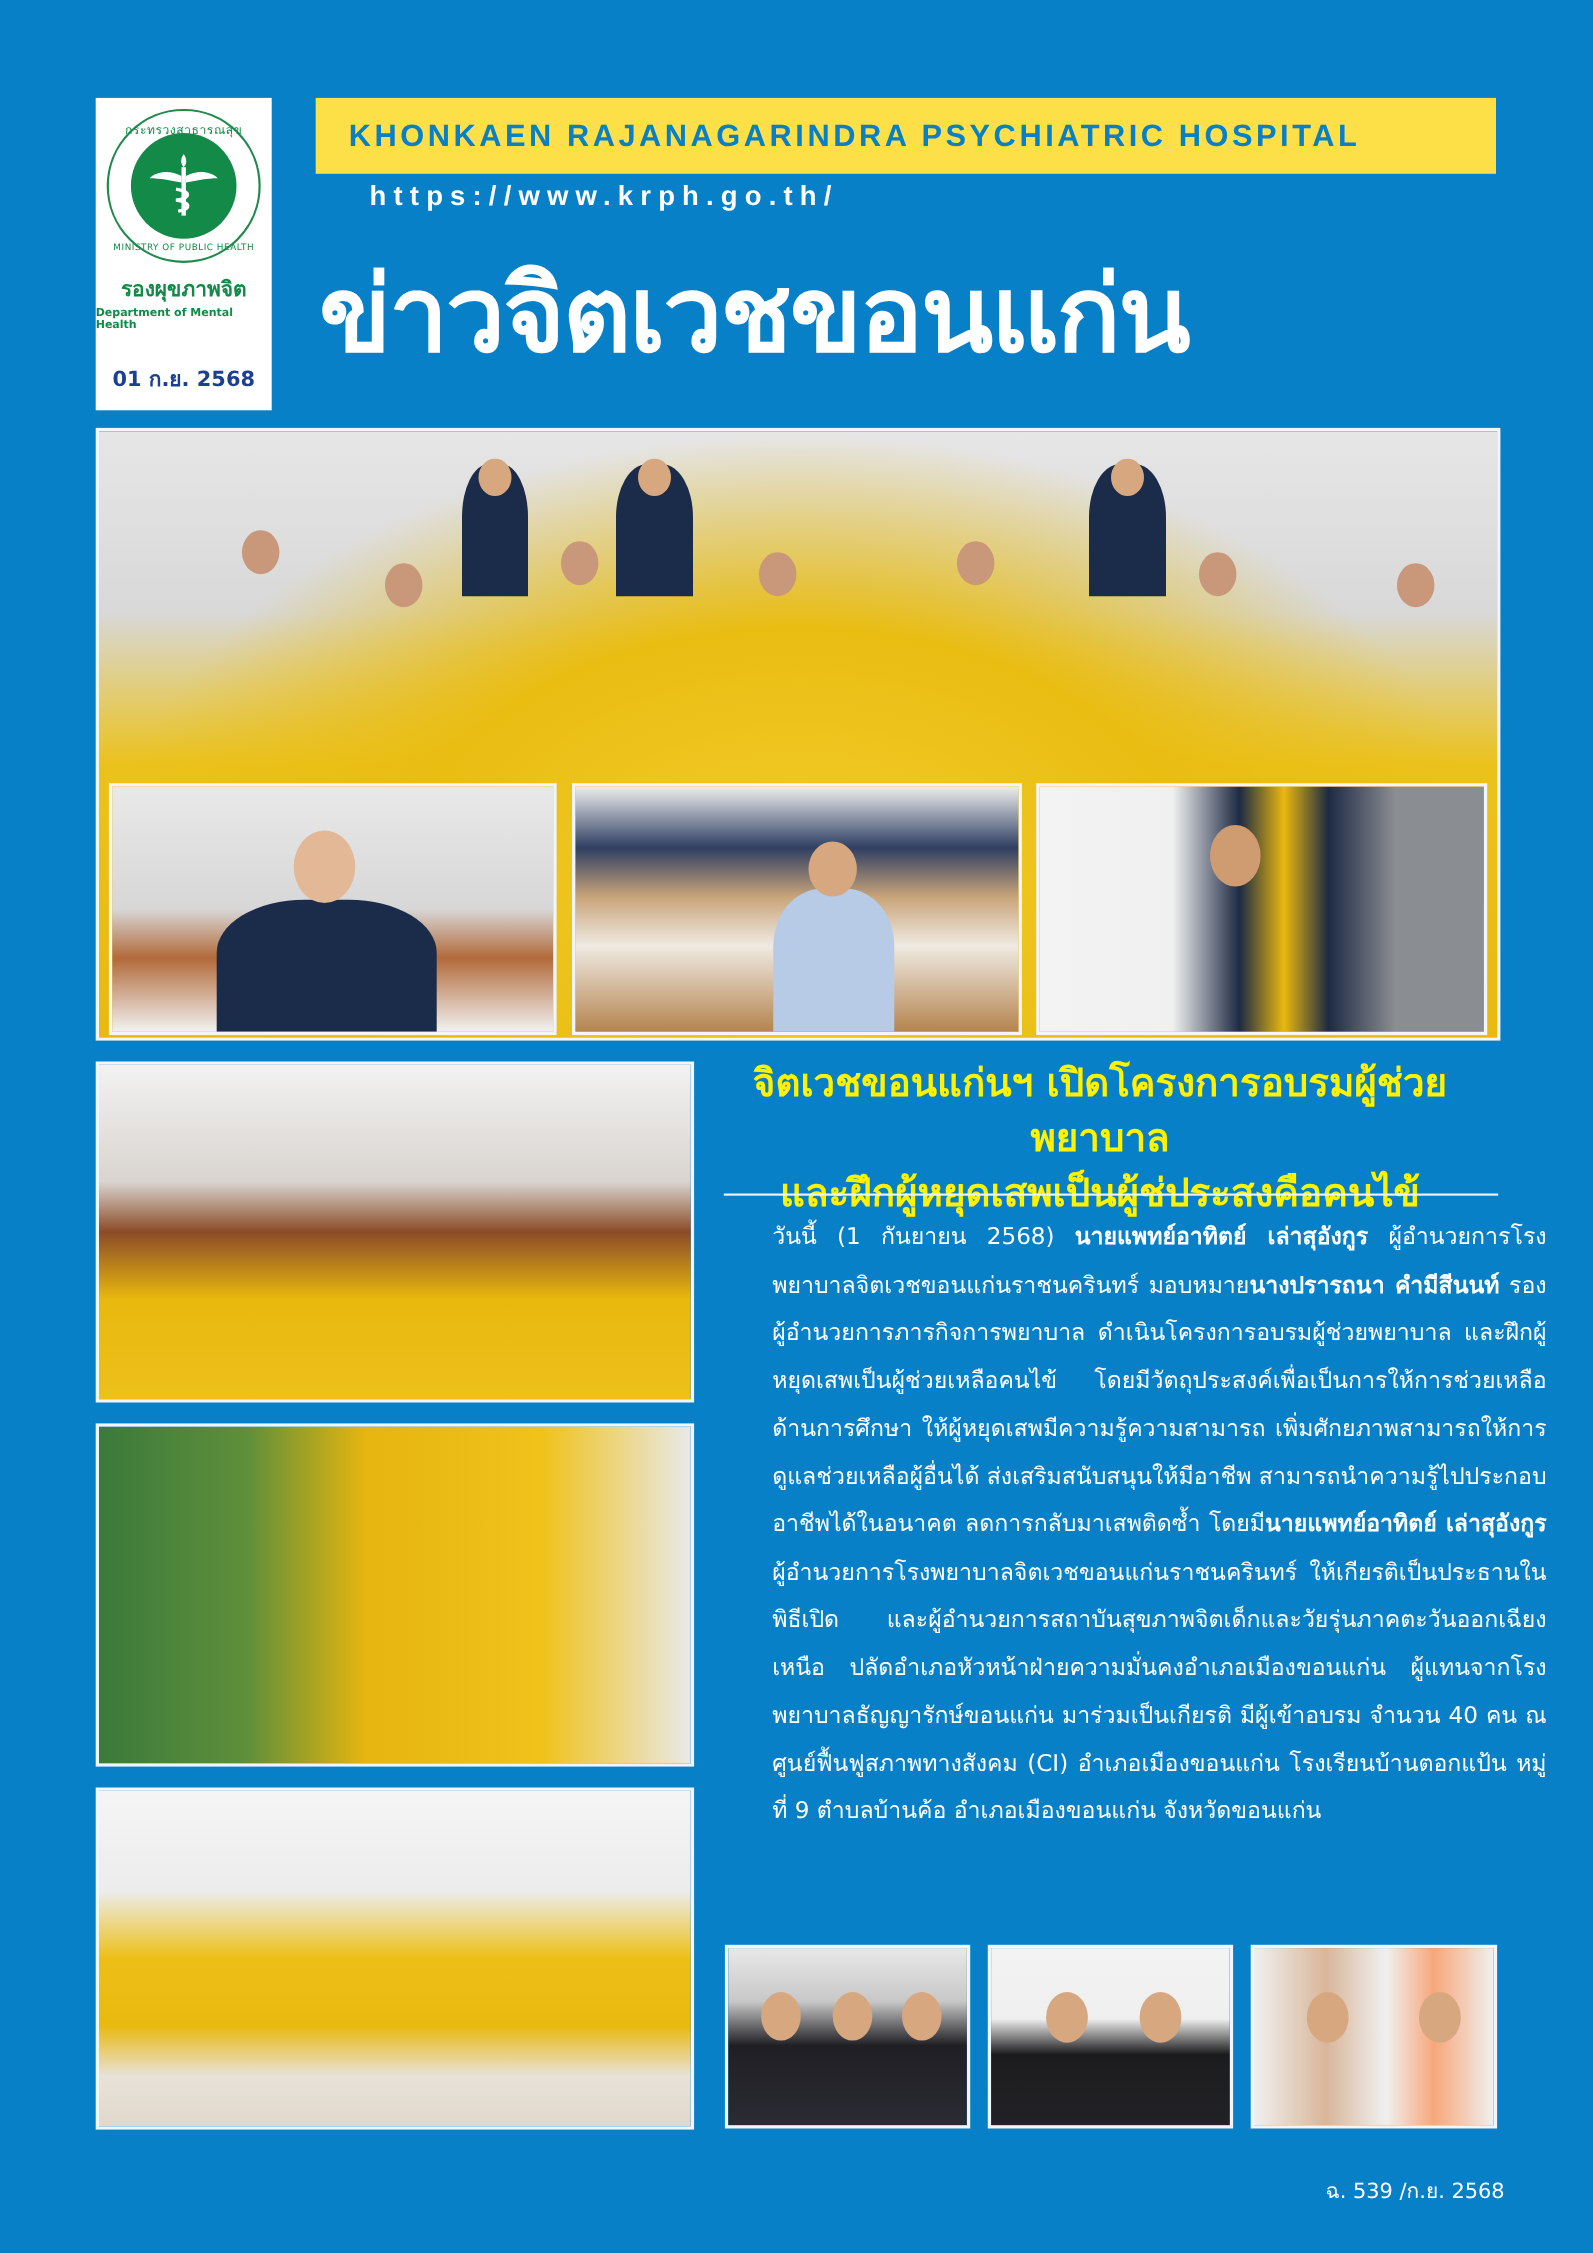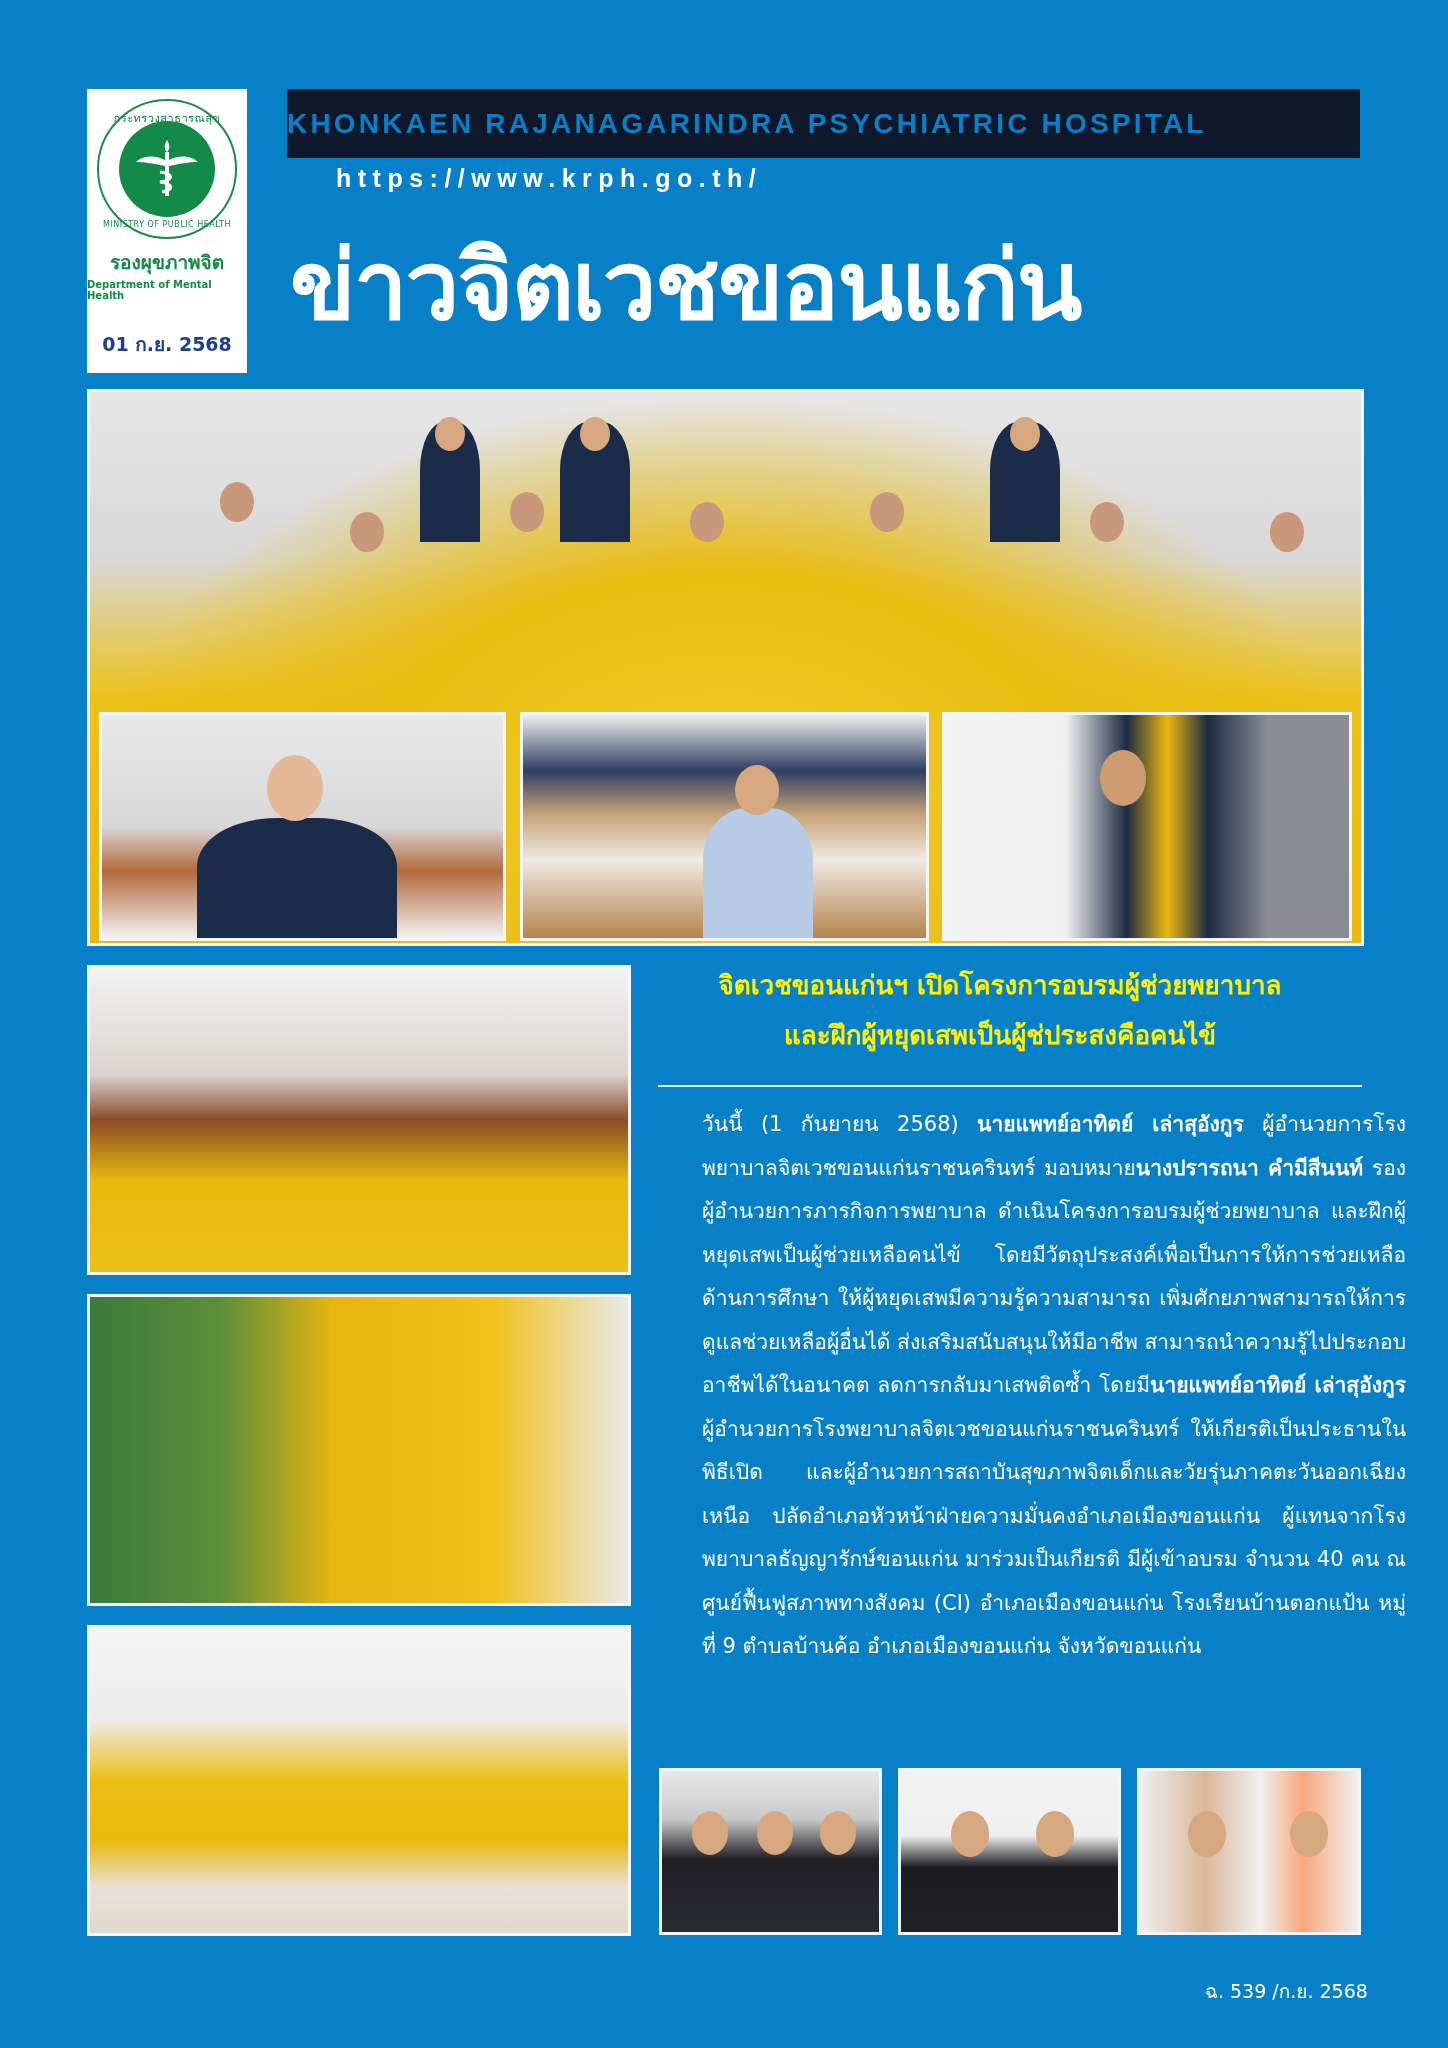--- a/index.html
+++ b/index.html
@@ -34,21 +34,21 @@
   }
   .seal-top { top: 8px; left: 0; right: 0; text-align: center; font-size: 11px; }
   .seal-bottom { bottom: 8px; left: 0; right: 0; text-align: center; }
   .dept-th { margin-top: 8px; font-size: 19px; font-weight: bold; color: #138a48; }
   .dept-en { font-size: 10px; color: #138a48; font-weight: bold; margin-top: 2px; }
   .issue-date { margin-top: auto; margin-bottom: 14px; font-size: 19px; font-weight: bold; color: #1c3f8f; }
 
   
   .banner {
     left: 287px; top: 89px; width: 1073px; height: 69px;
-    background: #0f172a; display: flex; align-items: center; 
+    background: #fde047; display: flex; align-items: center; padding-left: 30px;
   }
   .banner-text {
     font-family: "Liberation Sans", sans-serif; font-weight: bold; font-size: 28px;
     color: #0780c8; letter-spacing: 3.2px; white-space: nowrap;
   }
   .url {
     left: 314px; top: 164px; font-family: Liberation Sans, sans-serif;
     font-weight: bold; font-size: 25px; letter-spacing: 6.5px; color: #ffffff; margin-left: 22px;
   }
   .masthead {
@@ -88,21 +88,21 @@
   .small-3 .ph-fill { background: linear-gradient(90deg,#f0f0f0 0%,#d9b69a 30%,#f0f0f0 55%,#f7a77a 75%,#f0f0f0 100%); }
 
   .person {
     position: absolute; bottom: 0; border-radius: 40% 40% 0 0;
   }
   .face { position: absolute; border-radius: 50%; background: #d7a77f; }
 
   
   .headline {
     left: 640px; top: 960px; width: 720px; text-align: center;
-    color: #fff200; font-weight: bold; font-size: 26px; line-height: 50px;
+    color: #fff200; font-weight: bold; font-size: 35px; line-height: 50px;
   }
   .headline-rule { left: 658px; top: 1085px; width: 704px; height: 2px; background: #e8f2fa; }
   .body-text {
     left: 658px; top: 1103px; width: 704px;
     font-size: 21px; line-height: 43.5px; color: #ffffff; text-align: justify; margin-left: 44px;
   }
   .body-text b { font-weight: bold; }
   .footer-ref { left: 1205px; top: 1976px; font-size: 19px; color: #ffffff; }
 </style>
 </head>

